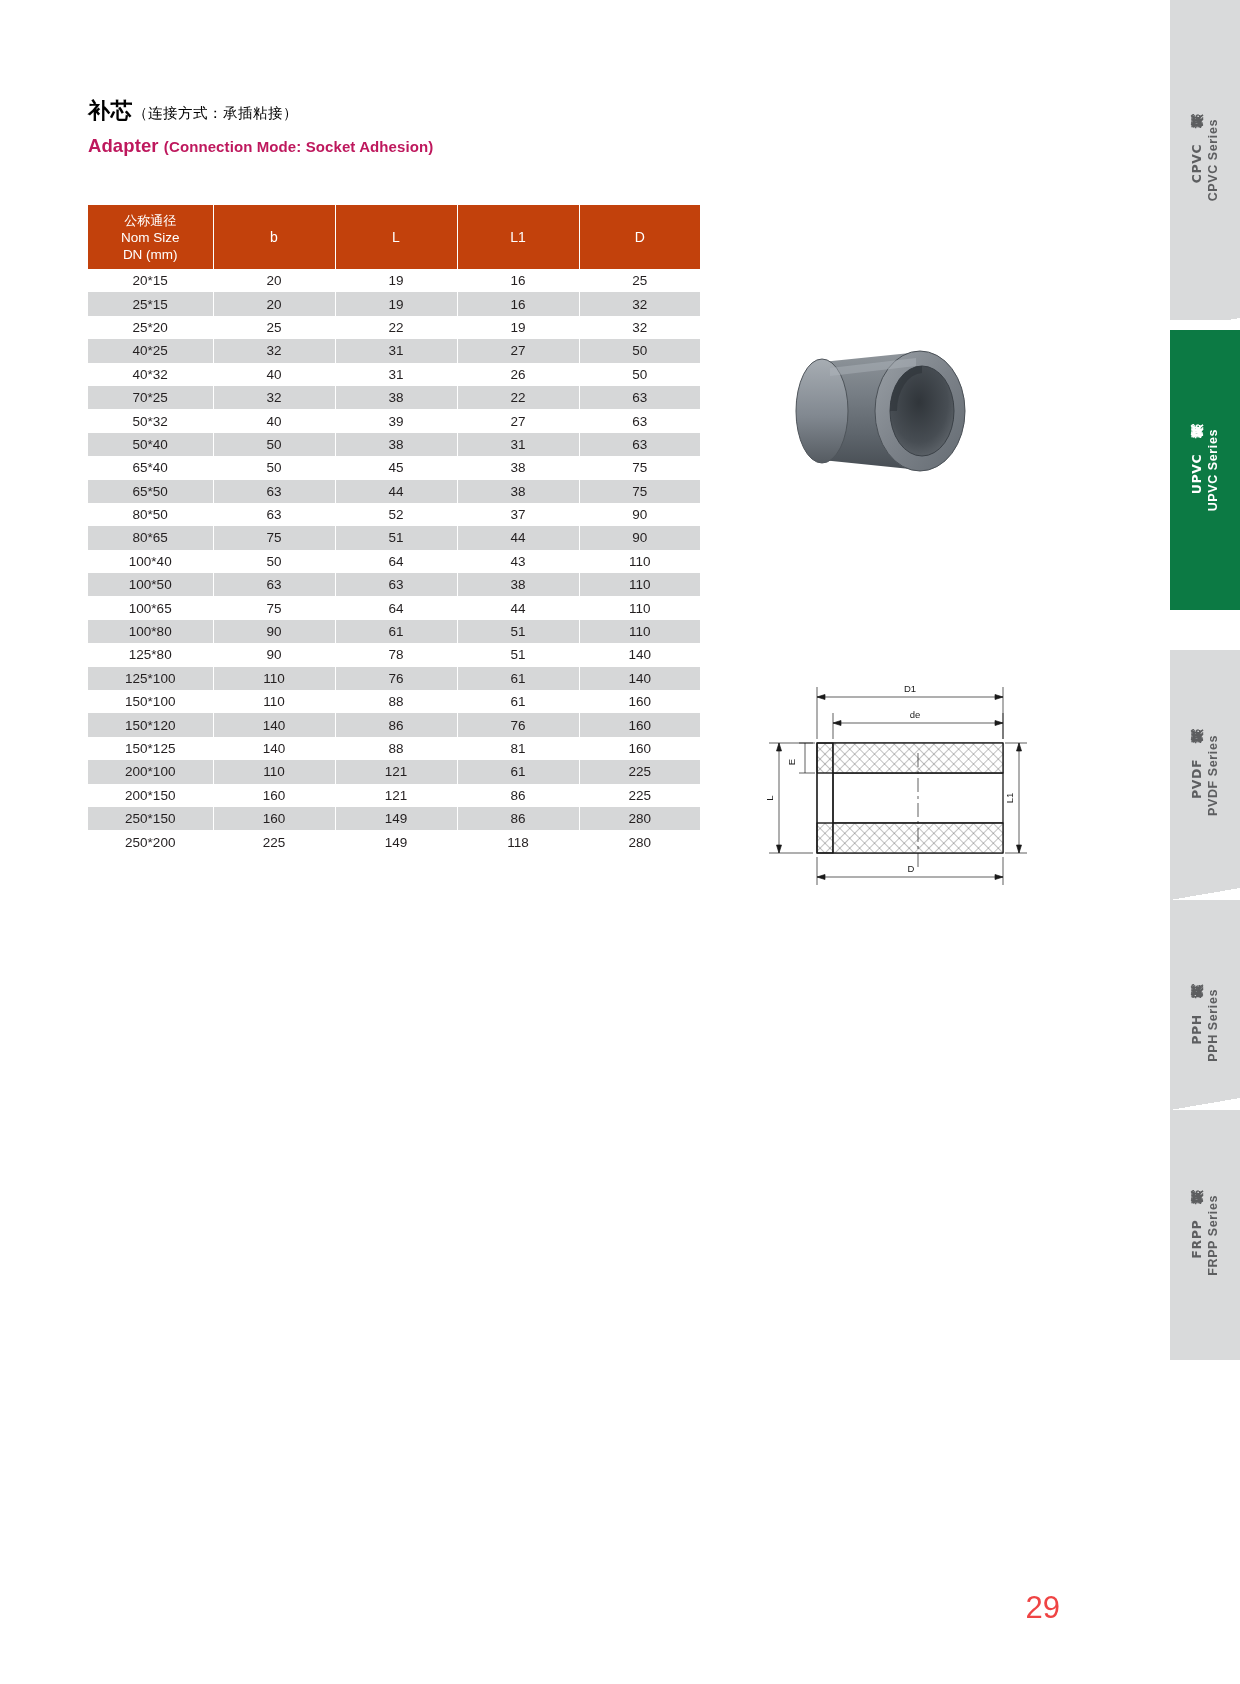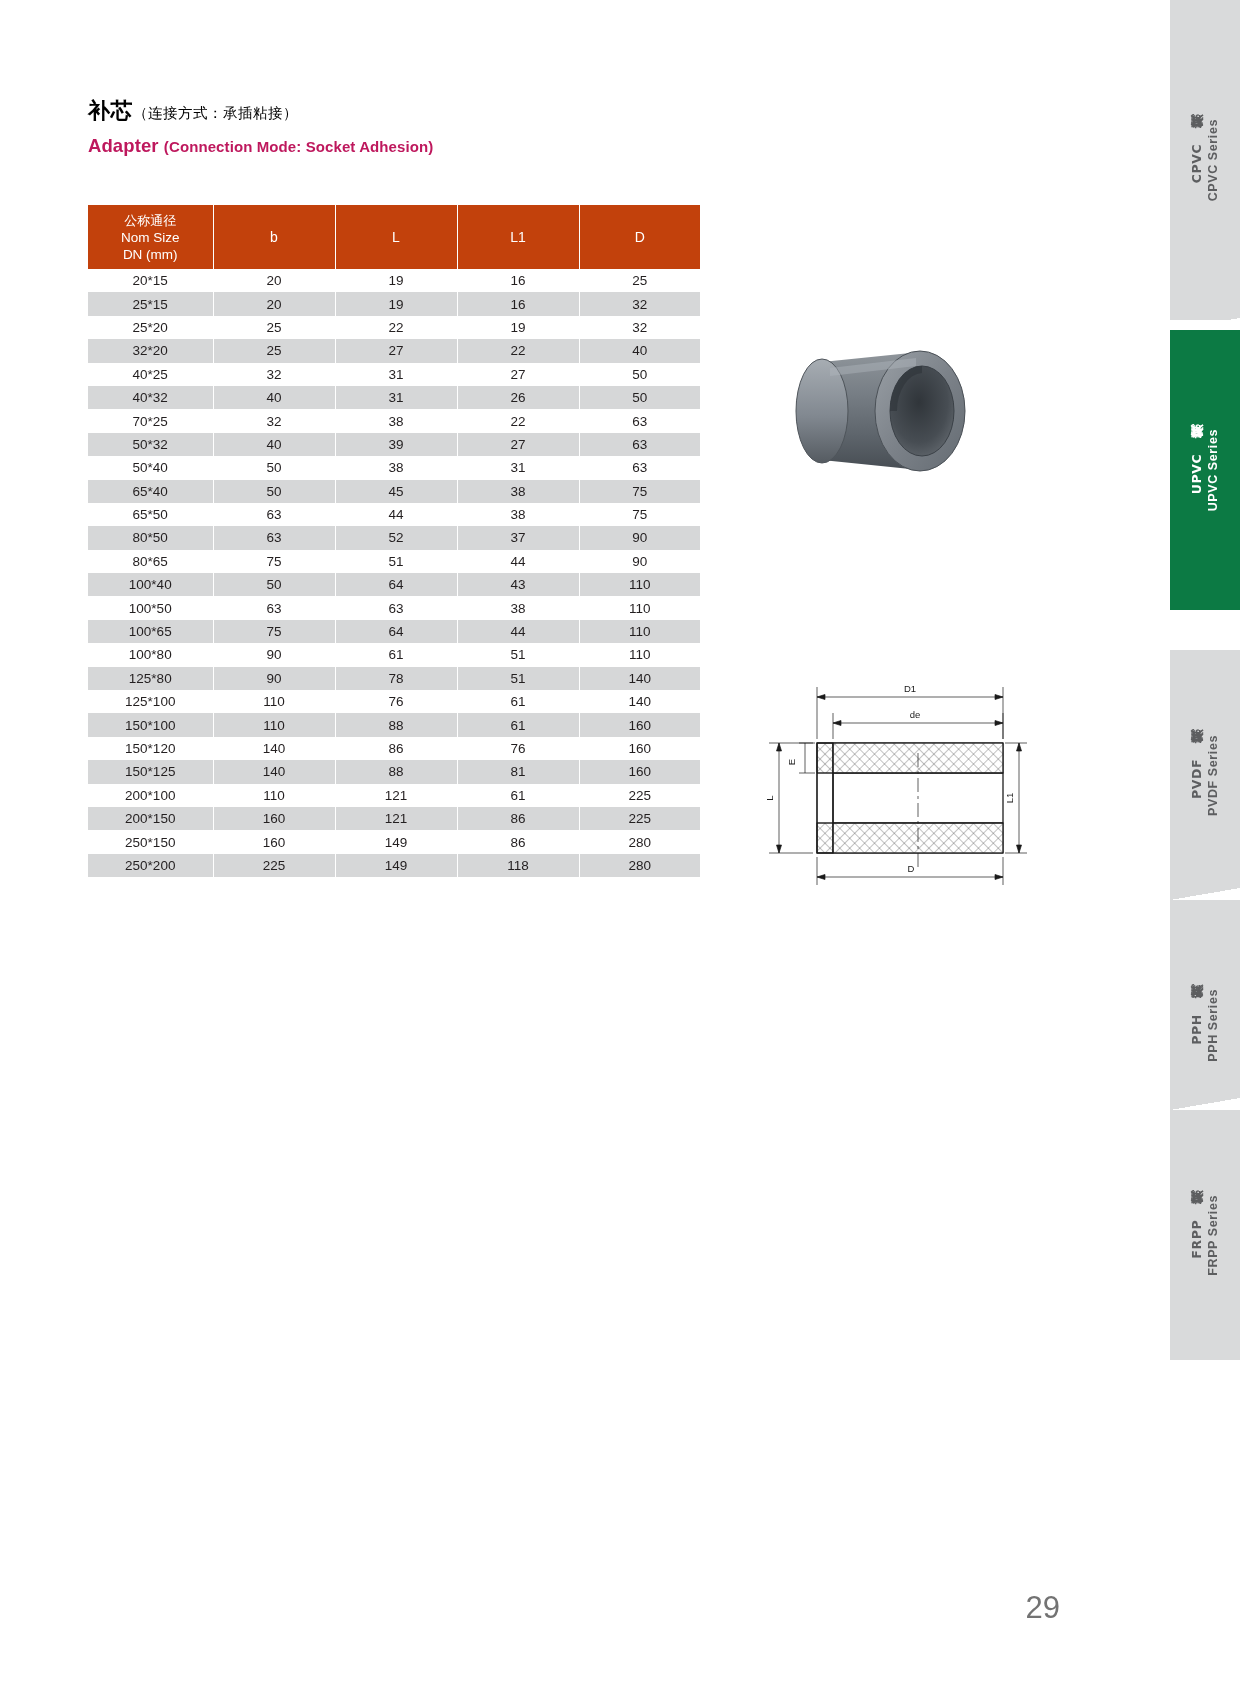--- a/index.html
+++ b/index.html
@@ -148,21 +148,21 @@
     width: 280px;
     height: 235px;
   }
 
   
   .page-number {
     position: absolute;
     right: 95px;
     bottom: 58px;
     font-size: 31px;
-    color: #737373;
+    color: #ef4444;
     font-family: "Liberation Sans", sans-serif;
   }
 </style>
 </head>
 <body>
 
 <div class="page">
 
   <div class="title-block">
     <div class="title-cn">
@@ -209,27 +209,20 @@
           <td>19</td>
           <td>16</td>
           <td>32</td>
         </tr>
         <tr>
           <td>25*20</td>
           <td>25</td>
           <td>22</td>
           <td>19</td>
           <td>32</td>
-        </tr>
-        <tr>
-          <td>32*20</td>
-          <td>25</td>
-          <td>27</td>
-          <td>22</td>
-          <td>40</td>
         </tr>
         <tr>
           <td>40*25</td>
           <td>32</td>
           <td>31</td>
           <td>27</td>
           <td>50</td>
         </tr>
         <tr>
           <td>40*32</td>

